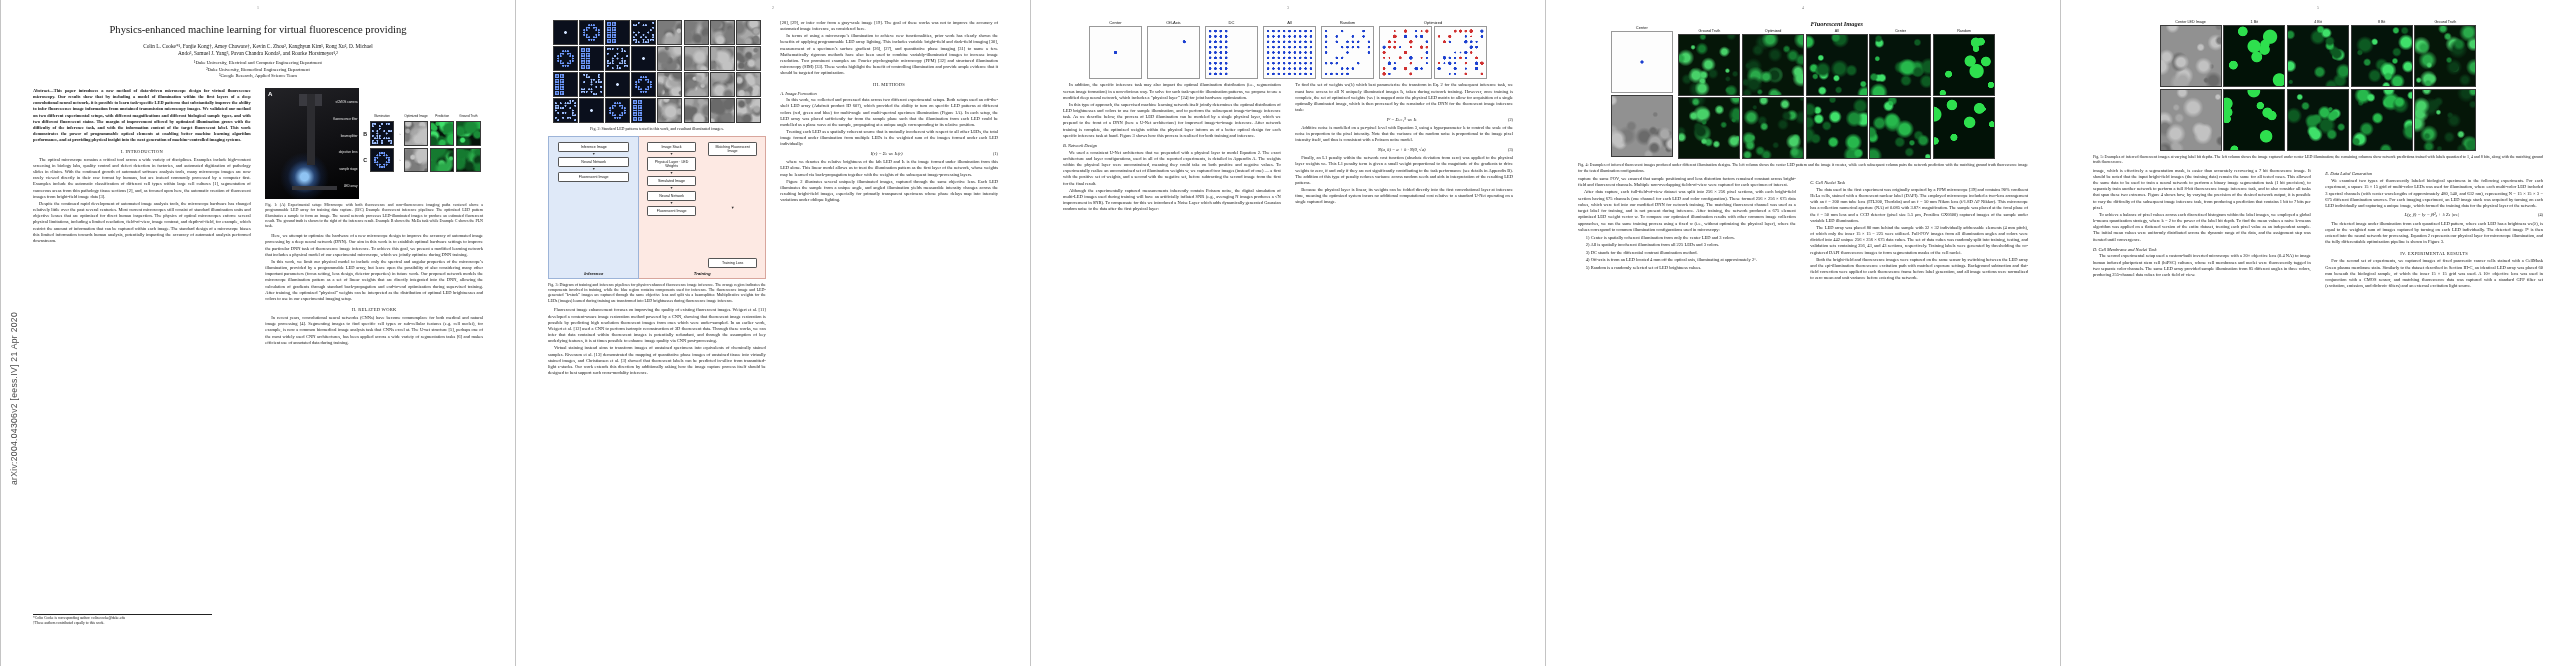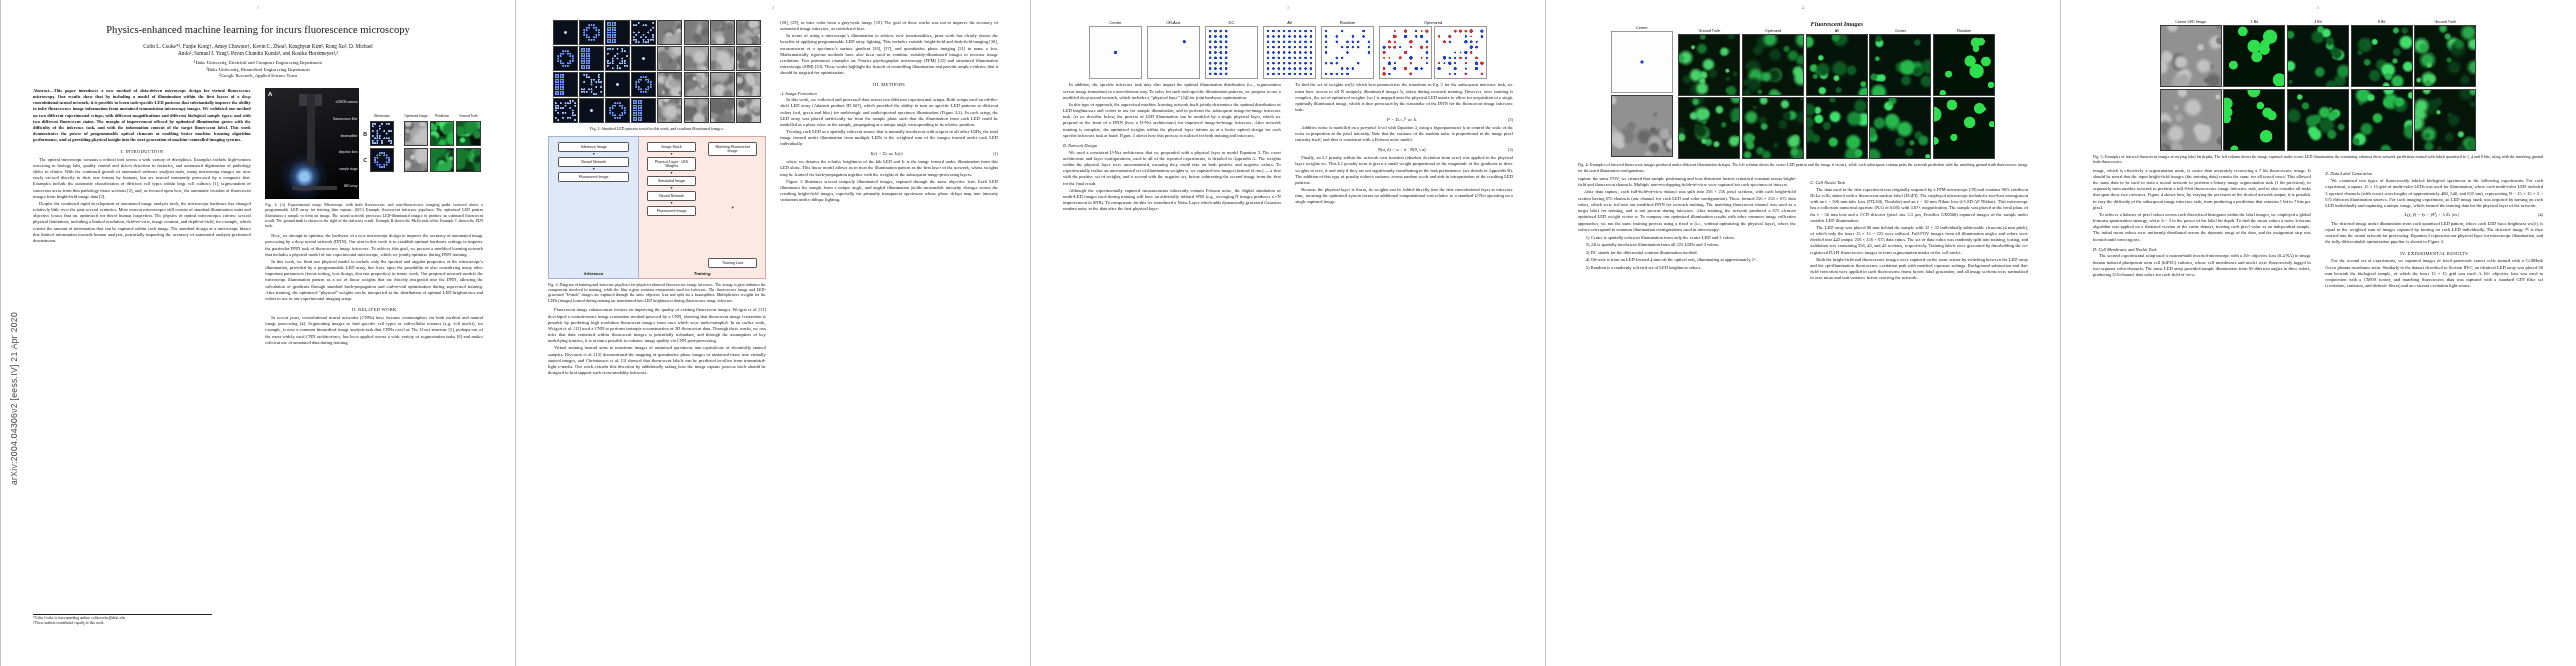--- a/index.html
+++ b/index.html
@@ -99,21 +99,21 @@
 </style>
 </head>
 <body>
 
 <div class="canvas">
   <div class="arxiv">arXiv:2004.04306v2  [eess.IV]  21 Apr 2020</div>
 
   <section class="page">
     <div class="page-num">1</div>
     <header class="tblock">
-      <h1 class="title">Physics-enhanced machine learning for incurs fluorescence microscopy</h1>
+      <h1 class="title">Physics-enhanced machine learning for virtual fluorescence providing</h1>
       <div class="authors">
         <div>Colin L. Cooke*¹, Fanjie Kong†, Amey Chaware†, Kevin C. Zhou², Kanghyun Kim¹, Rong Xu², D. Michael</div>
         <div>Ando³, Samuel J. Yang³, Pavan Chandra Konda², and Roarke Horstmeyer¹,²</div>
       </div>
       <div class="affil">
         <div>¹Duke University, Electrical and Computer Engineering Department</div>
         <div>²Duke University, Biomedical Engineering Department</div>
         <div>³Google Research, Applied Science Team</div>
       </div>
     </header>

